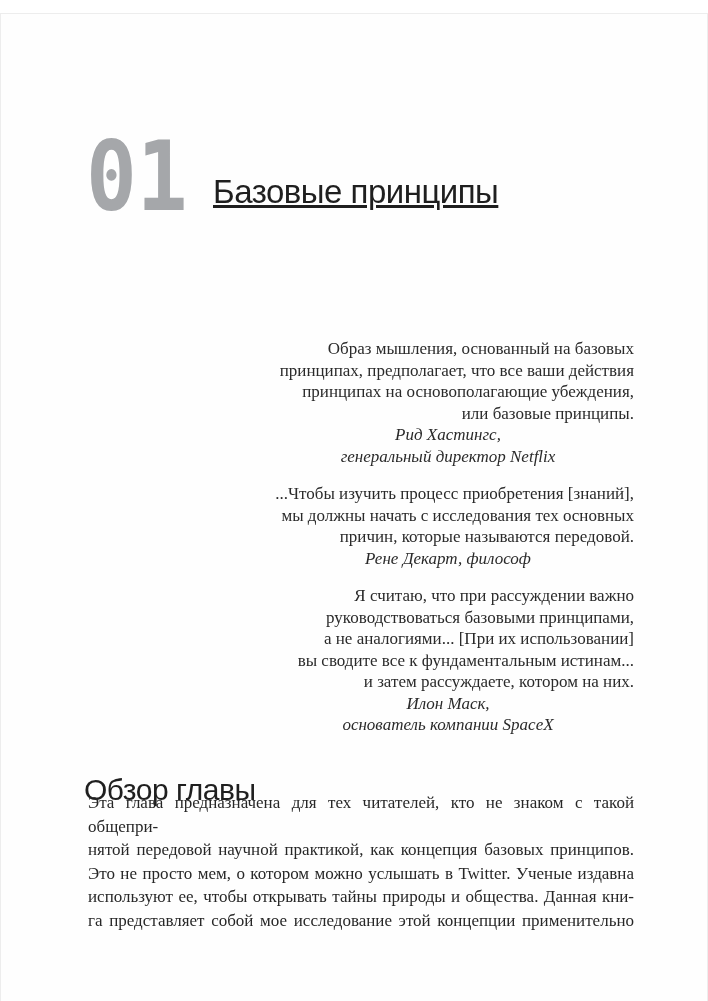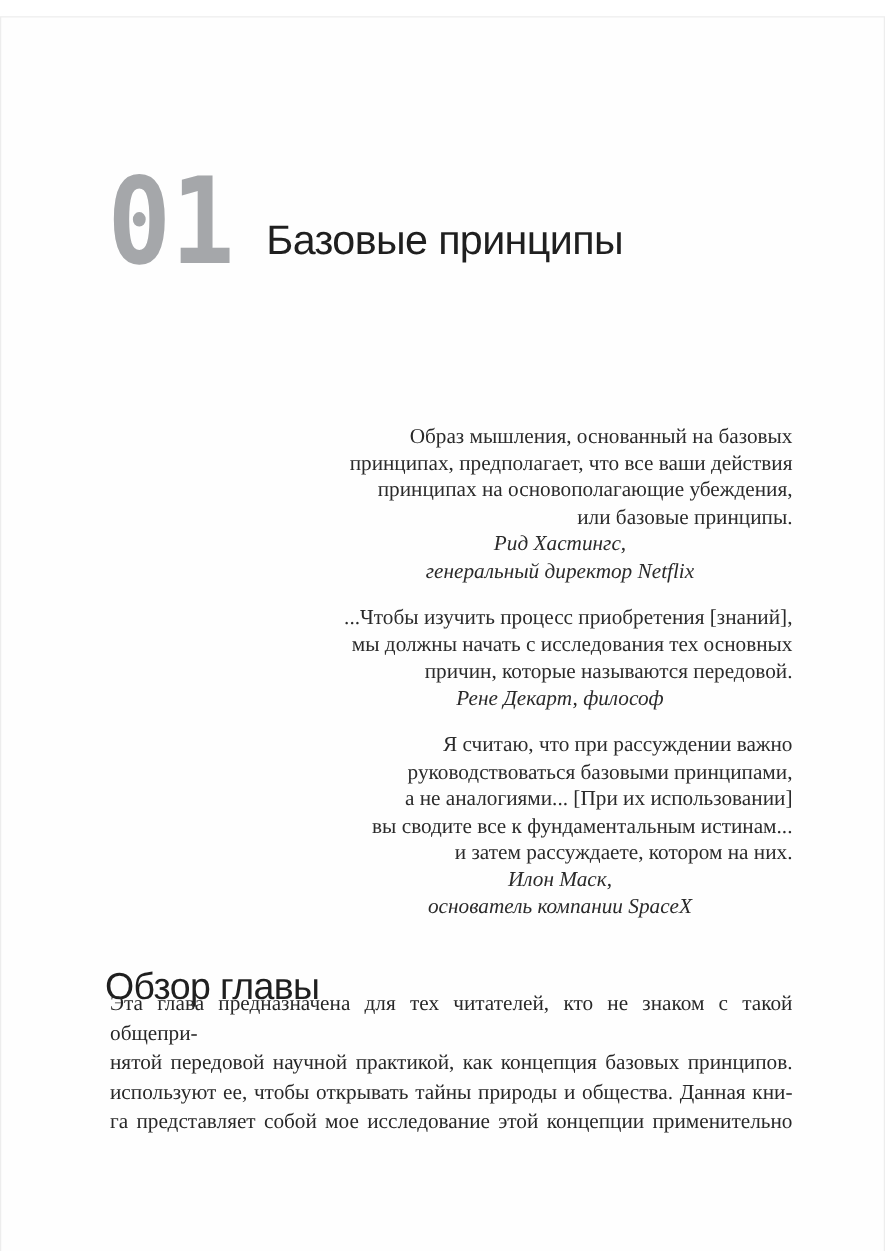--- a/index.html
+++ b/index.html
@@ -103,21 +103,21 @@
     text-align-last: justify;
   }
 </style>
 </head>
 <body>
 
 <div class="page">
 
   <div class="chapter-number">01</div>
 
-  <h1 class="chapter-title" style="margin:0; font-weight:400;">Базовые принципы</h1>
+  <h1 class="chapter-title" style="margin:0; font-weight:400;text-decoration:underline;">Базовые принципы</h1>
 
   <div class="epigraph-section">
 
     <div class="epigraph">
       <div class="quote-lines">
           <div class="qline">Образ мышления, основанный на базовых</div>
           <div class="qline">принципах, предполагает, что все ваши действия</div>
           <div class="qline">принципах на основополагающие убеждения,</div>
           <div class="qline">или базовые принципы.</div>
         </div>
@@ -152,17 +152,18 @@
         </div>
     </div>
 
   </div>
 
   <h2 class="section-heading" style="margin:0; font-weight:400;">Обзор главы</h2>
 
   <div class="body-paragraph">
       <div class="pline">Эта глава предназначена для тех читателей, кто не знаком с такой общепри-</div>
       <div class="pline">нятой передовой научной практикой, как концепция базовых принципов.</div>
+      <div class="pline">Это не просто мем, о котором можно услышать в Twitter. Ученые издавна</div>
       <div class="pline">используют ее, чтобы открывать тайны природы и общества. Данная кни-</div>
       <div class="pline">га представляет собой мое исследование этой концепции применительно</div>
     </div>
 
 </div>
 
 </body></html>

